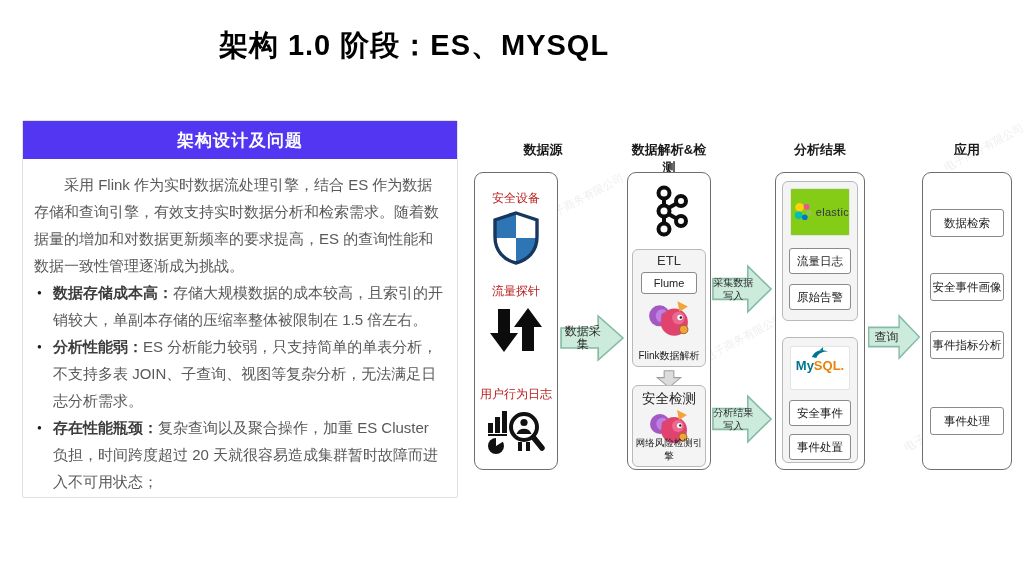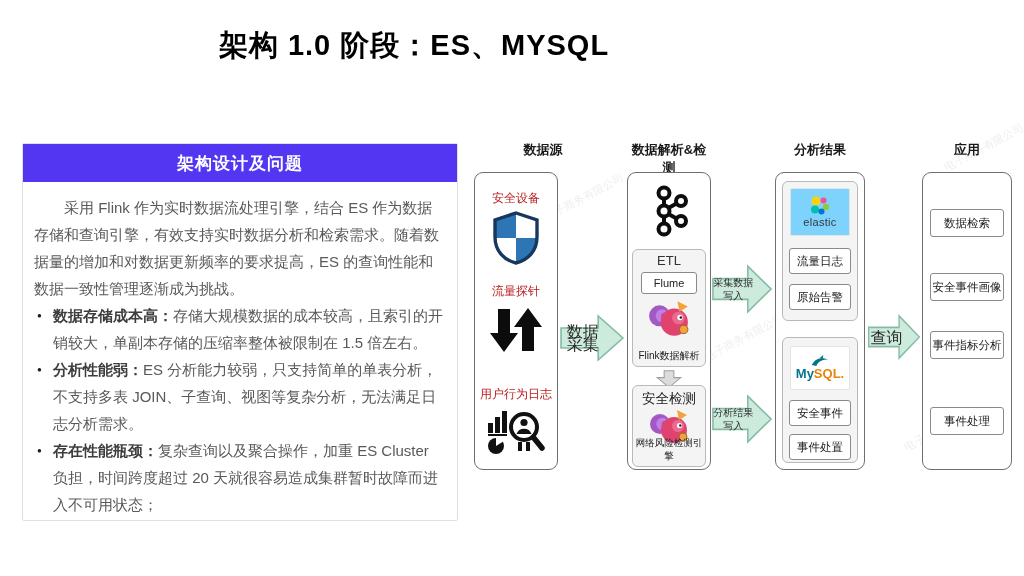--- a/index.html
+++ b/index.html
@@ -3,21 +3,21 @@
 <meta charset="utf-8">
 <style>
   * { margin:0; padding:0; box-sizing:border-box; }
   html,body { width:1024px; height:576px; background:#fff; font-family:"Liberation Sans","DejaVu Sans",sans-serif; }
   #stage { position:relative; width:1024px; height:576px; background:#fff; overflow:hidden; }
 
   .title { position:absolute; left:0; top:26px; width:828px; text-align:center;
            font-size:29px; font-weight:bold; color:#000; letter-spacing:1px; }
 
   
-  .panel { position:absolute; left:22px; top:143px; width:436px; height:378px;
+  .panel { position:absolute; left:22px; top:120px; width:436px; height:378px;
            border:1px solid #e0e0e0; border-radius:2px; background:#fff; }
   .panel-header { height:38px; background:#5336F2; color:#fff; font-size:17px; font-weight:bold;
                   display:flex; align-items:center; justify-content:center; letter-spacing:1px; }
   .panel-body { padding:12px 11px 0 11px; font-size:15px; color:#595959; line-height:27px; }
   .para { text-indent:2em; }
   .bullet { position:relative; padding-left:19px; }
   .bullet::before { content:"●"; position:absolute; left:3px; top:0; font-size:8px; line-height:27px; color:#1a1a1a; }
   .lead { font-weight:bold; color:#3d3d3d; }
 
   
@@ -26,21 +26,21 @@
              border:1.3px solid #6e6e6e; border-radius:9px; }
   .sm-label { position:absolute; width:100%; text-align:center; font-size:12px; color:#b91c1c; }
   .item-box { position:absolute; background:#fff; border:1px solid #8a8a8a; border-radius:3px;
               display:flex; align-items:center; justify-content:center; font-size:11.5px; color:#222; }
   .sub-panel { position:absolute; background:#f4f4f4; border:1px solid #b9b9b9; border-radius:6px; }
 
   .block-arrow { position:absolute; }
   .block-arrow svg { position:absolute; left:0; top:0; }
   .arrow-label { position:absolute; left:0; top:0; width:72%; height:100%;
                  display:flex; align-items:center; justify-content:center;
-                 font-size:16px; color:#2b2b2b; white-space:pre-line; text-align:center; line-height:13px; }
+                 font-size:12px; color:#2b2b2b; white-space:pre-line; text-align:center; line-height:13px; }
 
   .center-x { left:50%; transform:translateX(-50%); }
 
   .etl-title { position:absolute; top:3px; width:100%; text-align:center; font-size:13px; color:#333; }
   .detect-title { position:absolute; top:4px; width:100%; text-align:center; font-size:13.5px; color:#222; }
   .tiny-label { position:absolute; width:100%; text-align:center; font-size:9.5px; color:#222; }
 
   .elastic-word { font-size:11px; color:#343741; letter-spacing:0.3px; }
   .mysql-word { font-size:13px; font-weight:bold; }
   .mysql-my { color:#00758F; } .mysql-sql { color:#E8840C; }
@@ -179,35 +179,35 @@
   <div class="block-arrow" style="left:711px;top:392px;width:62px;height:54px;">
     <svg width="62" height="54" viewBox="0 0 64 52" preserveAspectRatio="none">
       <path d="M2,16 H38 V4 L62,26 L38,48 V36 H2 Z" fill="#CDEBDC" stroke="#85BBA4" stroke-width="1.6"></path>
     </svg>
     <div class="arrow-label" style="font-size:10px;">分析结果
 写入</div>
   </div>
 
   <div class="col-box" style="left:775px;width:90px;">
     <div class="sub-panel" style="left:6px;top:8px;width:76px;height:140px;">
-      <div style="position:absolute;left:7px;top:6px;width:60px;height:48px;background:#7dd3fc;border:1px solid #e3e3e3;border-radius:2px;display:flex;flex-direction:column;align-items:center;justify-content:center;">
+      <div style="position:absolute;left:7px;top:6px;width:60px;height:48px;background:#84cc16;border:1px solid #e3e3e3;border-radius:2px;display:flex;flex-direction:row;align-items:center;justify-content:center;">
         <svg width="26" height="20" viewBox="0 0 26 20">
           <circle cx="9" cy="5" r="4.5" fill="#FED10A"></circle>
           <circle cx="16.5" cy="4.5" r="3" fill="#F04E98"></circle>
           <circle cx="19" cy="11" r="3.2" fill="#93C83E"></circle>
           <circle cx="8" cy="13.5" r="4" fill="#00BFB3"></circle>
           <circle cx="14.5" cy="15.5" r="3" fill="#0077CC"></circle>
         </svg>
         <span class="elastic-word">elastic</span>
       </div>
       <div class="item-box center-x" style="top:66px;width:62px;height:26px;">流量日志</div>
       <div class="item-box center-x" style="top:102px;width:62px;height:26px;">原始告警</div>
     </div>
     <div class="sub-panel" style="left:6px;top:164px;width:76px;height:126px;">
-      <div style="position:absolute;left:7px;top:8px;width:60px;height:44px;background:#fff;border:1px solid #e3e3e3;border-radius:2px;display:flex;flex-direction:column;align-items:center;justify-content:center;">
+      <div style="position:absolute;left:7px;top:8px;width:60px;height:44px;background:#fff;border:1px solid #e3e3e3;border-radius:2px;display:flex;flex-direction:column;align-items:center;">
         <svg width="22" height="11" viewBox="0 0 22 12">
           <path d="M2,11 C6,3 12,2 20,5 C14,5 9,7 7,12 Z" fill="#00758F"></path>
           <path d="M11,3 L14.5,0 L14,4.5 Z" fill="#00758F"></path>
         </svg>
         <span class="mysql-word"><span class="mysql-my">My</span><span class="mysql-sql">SQL.</span></span>
       </div>
       <div class="item-box center-x" style="top:62px;width:62px;height:26px;">安全事件</div>
       <div class="item-box center-x" style="top:96px;width:62px;height:26px;">事件处置</div>
     </div>
   </div>

